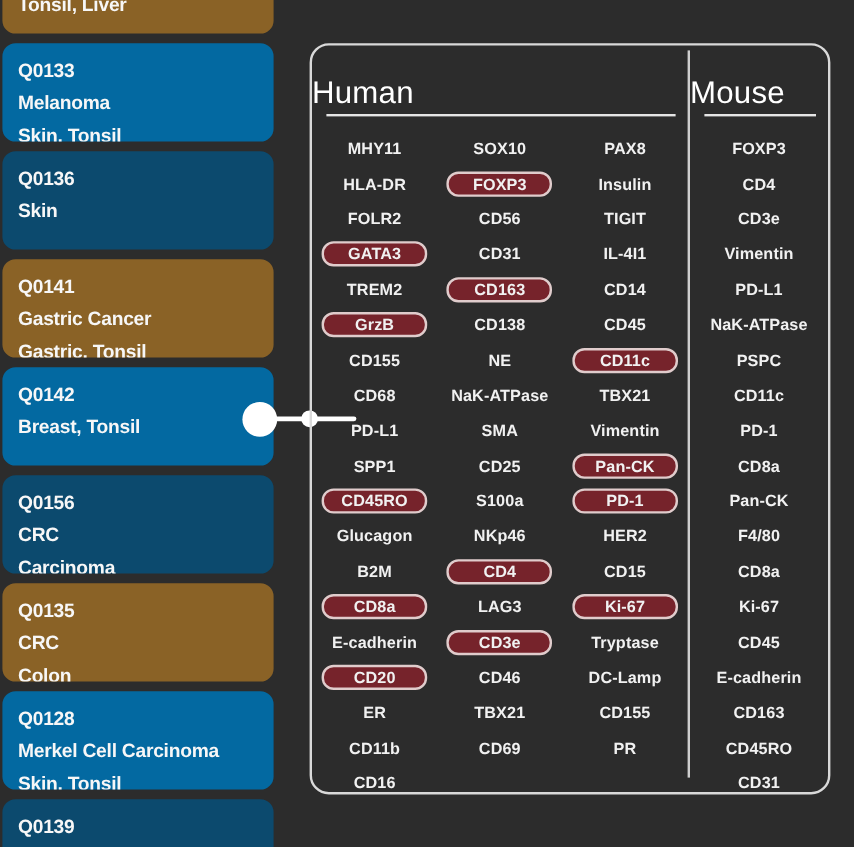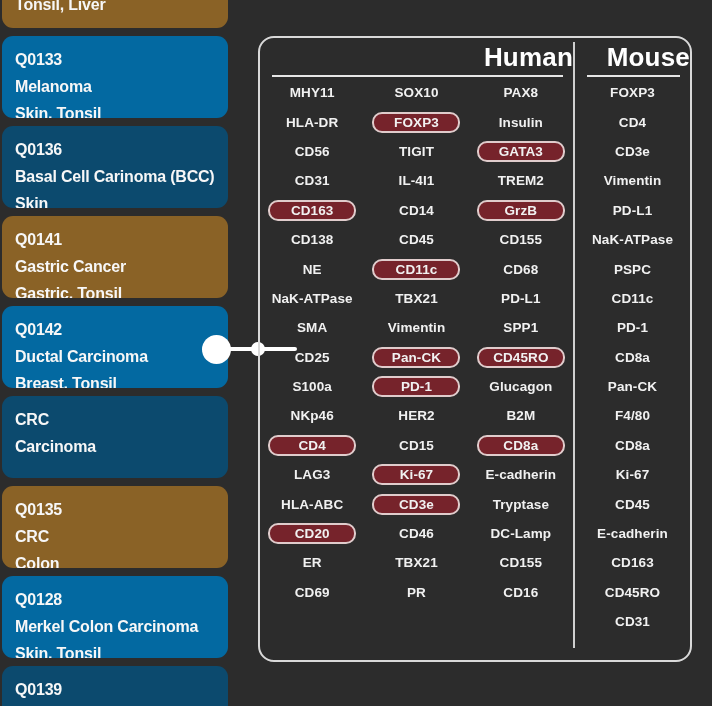--- a/index.html
+++ b/index.html
@@ -46,26 +46,26 @@
   .panel {
     position:absolute; left:258px; top:36px; width:434px; height:626px;
     box-sizing:border-box; border:2px solid #d9d9d9; border-radius:16px;
     display:flex; background:transparent;
   }
   .human-sec { width:313px; padding-top:4px; box-sizing:border-box; }
   .divider { width:2px; background:#cfcfcf; margin:4px 0 12px; }
   .mouse-sec { flex:1; padding-top:4px; box-sizing:border-box; }
 
   .sec-title {
-    text-align:right; color:#ffffff; font-size:26px; line-height:30px;
-    font-weight:700; letter-spacing:0.2px;
+    text-align:left; color:#ffffff; font-size:26px; line-height:30px;
+    font-weight:400; letter-spacing:0.2px;margin-top:20px;
   }
   .sec-rule { height:2px; background:#e6e6e6; margin:3px 10px 0 12px; }
 
-  .grid { display:grid; grid-auto-rows:29.4px; margin-top:1px; grid-auto-flow:row; }
+  .grid { display:grid; grid-auto-rows:29.4px; margin-top:12px; grid-auto-flow:row; }
   .human-grid { grid-template-columns:repeat(3,1fr); }
   .mouse-grid { grid-template-columns:1fr; }
 
   .cell {
     display:flex; align-items:center; justify-content:center;
     color:#f1f1f1; font-size:13.5px; font-weight:bold; letter-spacing:0.1px;
     white-space:nowrap;
   }
   .pill {
     width:88px; height:21px; box-sizing:border-box;
@@ -82,45 +82,44 @@
       <div class="card gold clip-top">
         <div class="card-line">Tonsil, Liver</div>
       </div>
       <div class="card red">
         <div class="card-line">Q0133</div>
         <div class="card-line">Melanoma</div>
         <div class="card-line">Skin, Tonsil</div>
       </div>
       <div class="card blue">
         <div class="card-line">Q0136</div>
-        <div class="card-line">Basal Cell Carinoma (BCC)</div>
         <div class="card-line">Skin</div>
       </div>
       <div class="card gold">
         <div class="card-line">Q0141</div>
         <div class="card-line">Gastric Cancer</div>
         <div class="card-line">Gastric, Tonsil</div>
       </div>
       <div class="card red">
         <div class="card-line">Q0142</div>
-        <div class="card-line">Ductal Carcinoma</div>
         <div class="card-line">Breast, Tonsil</div>
       </div>
       <div class="card blue">
+        <div class="card-line">Q0156</div>
         <div class="card-line">CRC</div>
         <div class="card-line">Carcinoma</div>
       </div>
       <div class="card gold">
         <div class="card-line">Q0135</div>
         <div class="card-line">CRC</div>
         <div class="card-line">Colon</div>
       </div>
       <div class="card red">
         <div class="card-line">Q0128</div>
-        <div class="card-line">Merkel Colon Carcinoma</div>
+        <div class="card-line">Merkel Cell Carcinoma</div>
         <div class="card-line">Skin, Tonsil</div>
       </div>
       <div class="card blue">
         <div class="card-line">Q0139</div>
         <div class="card-line">CRC</div>
       </div>
     </div>
 
   <div class="connector-line"></div>
   <div class="connector-big"></div>
@@ -132,20 +131,21 @@
       <div class="sec-rule"></div>
       <div class="grid human-grid" id="human-grid">
           <div class="cell">MHY11</div>
           <div class="cell">SOX10</div>
           <div class="cell">PAX8</div>
           <div class="cell">HLA-DR</div>
           <div class="cell">
             <div class="pill">FOXP3</div>
           </div>
           <div class="cell">Insulin</div>
+          <div class="cell">FOLR2</div>
           <div class="cell">CD56</div>
           <div class="cell">TIGIT</div>
           <div class="cell">
             <div class="pill">GATA3</div>
           </div>
           <div class="cell">CD31</div>
           <div class="cell">IL-4I1</div>
           <div class="cell">TREM2</div>
           <div class="cell">
             <div class="pill">CD163</div>
@@ -188,33 +188,33 @@
           </div>
           <div class="cell">CD15</div>
           <div class="cell">
             <div class="pill">CD8a</div>
           </div>
           <div class="cell">LAG3</div>
           <div class="cell">
             <div class="pill">Ki-67</div>
           </div>
           <div class="cell">E-cadherin</div>
-          <div class="cell">HLA-ABC</div>
           <div class="cell">
             <div class="pill">CD3e</div>
           </div>
           <div class="cell">Tryptase</div>
           <div class="cell">
             <div class="pill">CD20</div>
           </div>
           <div class="cell">CD46</div>
           <div class="cell">DC-Lamp</div>
           <div class="cell">ER</div>
           <div class="cell">TBX21</div>
           <div class="cell">CD155</div>
+          <div class="cell">CD11b</div>
           <div class="cell">CD69</div>
           <div class="cell">PR</div>
           <div class="cell">CD16</div>
         </div>
     </div>
     <div class="divider"></div>
     <div class="mouse-sec">
       <div class="sec-title">Mouse</div>
       <div class="sec-rule"></div>
       <div class="grid mouse-grid" id="mouse-grid">

